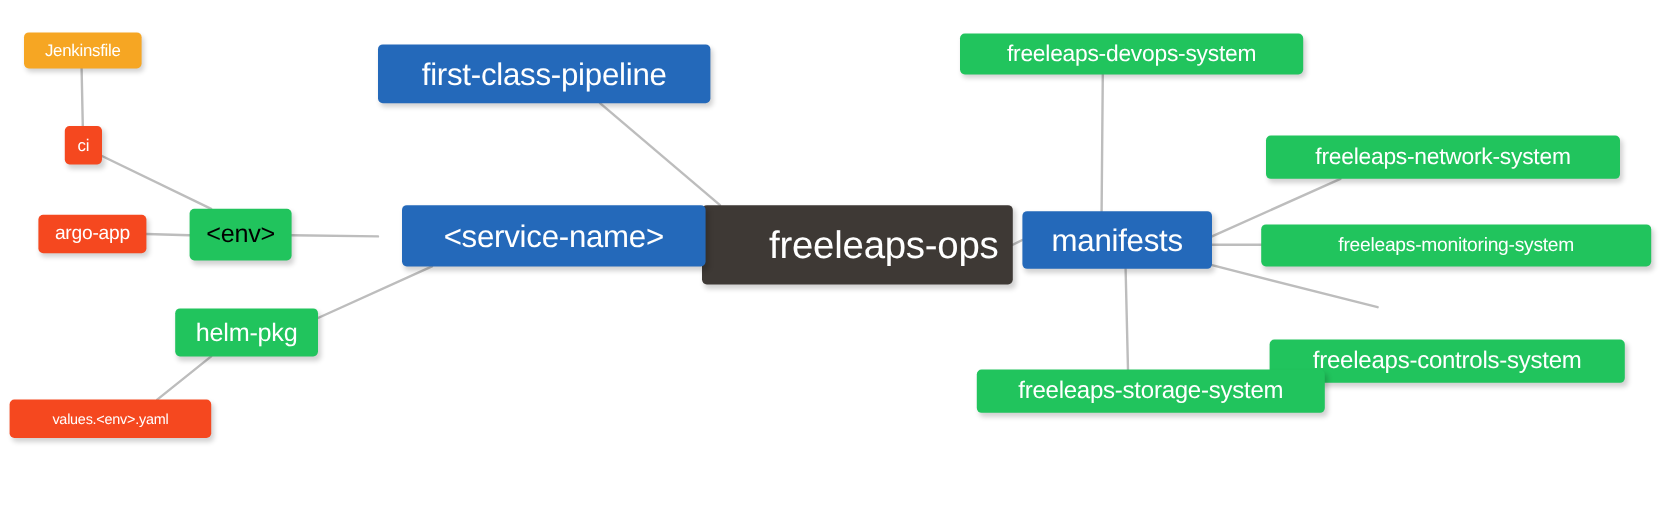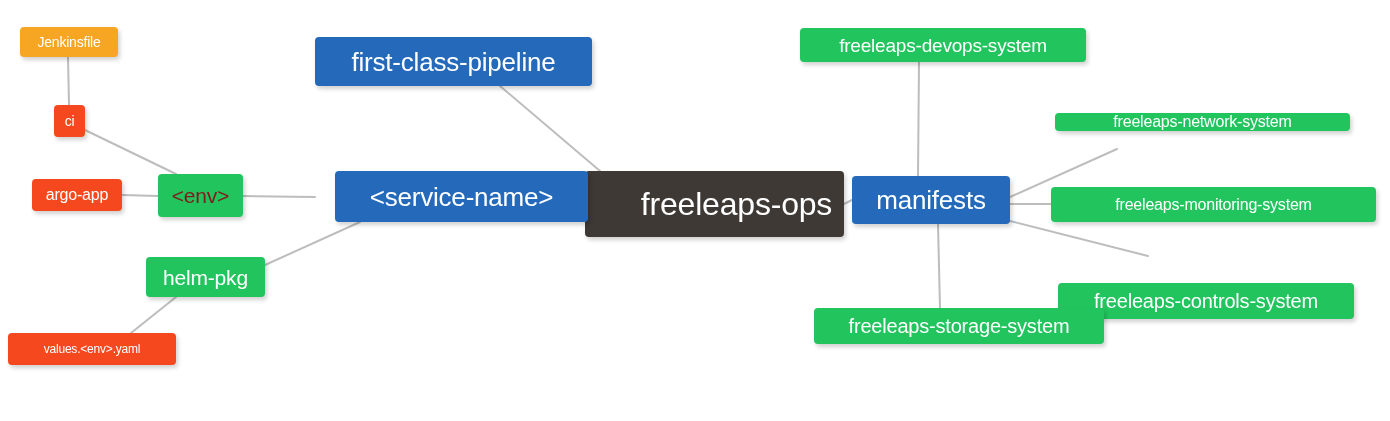--- a/index.html
+++ b/index.html
@@ -42,24 +42,24 @@
       <line x1="918" y1="176" x2="919" y2="62" stroke="#bdbdbd" stroke-width="2" stroke-linecap="round"></line>
       <line x1="1010" y1="197" x2="1117" y2="149" stroke="#bdbdbd" stroke-width="2" stroke-linecap="round"></line>
       <line x1="1010" y1="204" x2="1051" y2="204" stroke="#bdbdbd" stroke-width="2" stroke-linecap="round"></line>
       <line x1="1010" y1="221" x2="1148" y2="256" stroke="#bdbdbd" stroke-width="2" stroke-linecap="round"></line>
       <line x1="938" y1="224" x2="940" y2="308" stroke="#bdbdbd" stroke-width="2" stroke-linecap="round"></line>
     </svg>
 <div class="node" style="left: 585px; top: 171px; width: 259px; height: 66px; background: rgb(62, 57, 53); font-size: 32px; color: rgb(255, 255, 255); padding-left: 44px;">freeleaps-ops</div>
     <div class="node" style="left: 315px; top: 171px; width: 253px; height: 51px; background: rgb(36, 105, 186); font-size: 26px; color: rgb(255, 255, 255); margin-left: 20px;">&lt;service-name&gt;</div>
     <div class="node" style="left: 852px; top: 176px; width: 158px; height: 48px; background: rgb(36, 105, 186); font-size: 26px; color: rgb(255, 255, 255);">manifests</div>
     <div class="node" style="left: 315px; top: 37px; width: 277px; height: 49px; background: rgb(36, 105, 186); font-size: 26px; color: rgb(255, 255, 255);">first-class-pipeline</div>
-    <div class="node" style="left: 158px; top: 174px; width: 85px; height: 43px; background: rgb(33, 196, 93); font-size: 21px; color: #7f1d1d;">&lt;env&gt;</div>
+    <div class="node" style="left: 158px; top: 174px; width: 85px; height: 43px; background: rgb(33, 196, 93); font-size: 21px; color: #000000;">&lt;env&gt;</div>
     <div class="node" style="left: 146px; top: 257px; width: 119px; height: 40px; background: rgb(33, 196, 93); font-size: 21px; color: rgb(255, 255, 255);">helm-pkg</div>
     <div class="node" style="left: 20px; top: 27px; width: 98px; height: 30px; background: rgb(246, 166, 35); font-size: 14px; color: rgb(255, 255, 255);">Jenkinsfile</div>
     <div class="node" style="left: 54px; top: 105px; width: 31px; height: 32px; background: rgb(245, 72, 31); font-size: 14px; color: rgb(255, 255, 255);">ci</div>
     <div class="node" style="left: 32px; top: 179px; width: 90px; height: 32px; background: rgb(245, 72, 31); font-size: 16px; color: rgb(255, 255, 255);">argo-app</div>
     <div class="node" style="left: 8px; top: 333px; width: 168px; height: 32px; background: rgb(245, 72, 31); font-size: 12px; color: rgb(255, 255, 255);">values.&lt;env&gt;.yaml</div>
     <div class="node" style="left: 800px; top: 28px; width: 286px; height: 34px; background: rgb(33, 196, 93); font-size: 19px; color: rgb(255, 255, 255);">freeleaps-devops-system</div>
-    <div class="node" style="left: 1055px; top: 113px; width: 295px; height: 18px; background: rgb(33, 196, 93); font-size: 16px; color: rgb(255, 255, 255);">freeleaps-network-system</div>
+    <div class="node" style="left: 1055px; top: 113px; width: 295px; height: 36px; background: rgb(33, 196, 93); font-size: 19px; color: rgb(255, 255, 255);">freeleaps-network-system</div>
     <div class="node" style="left: 1051px; top: 187px; width: 325px; height: 35px; background: rgb(33, 196, 93); font-size: 16px; color: rgb(255, 255, 255);">freeleaps-monitoring-system</div>
     <div class="node" style="left: 1058px; top: 256px; width: 296px; height: 36px; background: rgb(33, 196, 93); font-size: 20px; color: rgb(255, 255, 255); margin-top: 27px;">freeleaps-controls-system</div>
     <div class="node" style="left: 814px; top: 308px; width: 290px; height: 36px; background: rgb(33, 196, 93); font-size: 20px; color: rgb(255, 255, 255);">freeleaps-storage-system</div>
   </div>
 
 </body></html>

